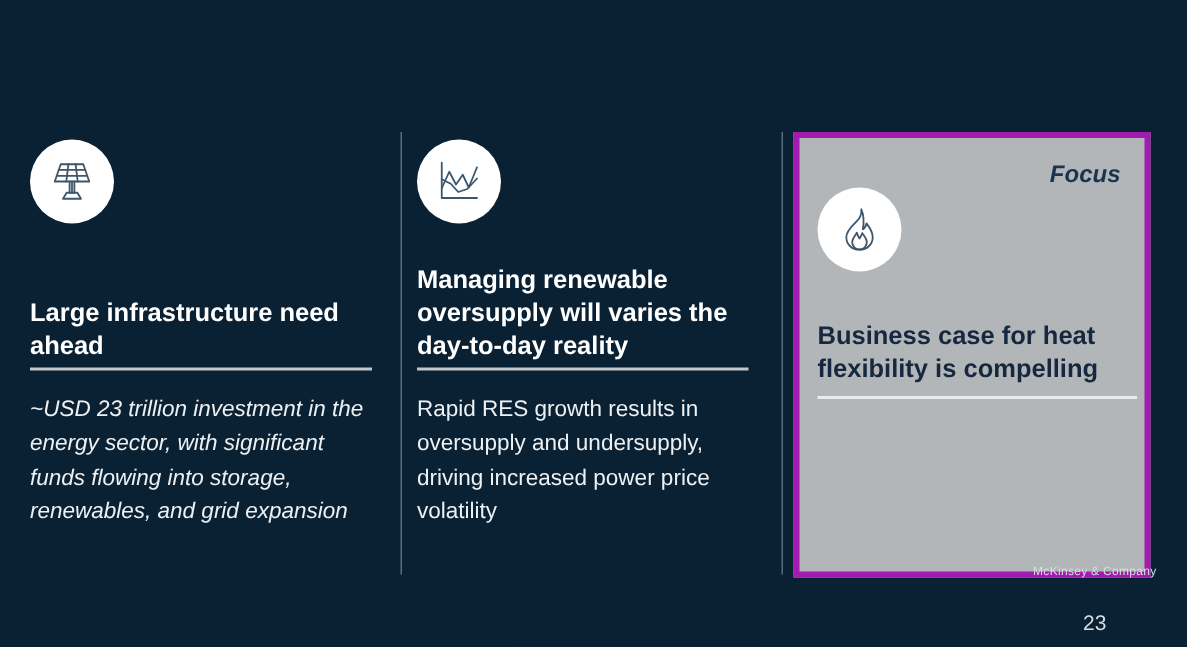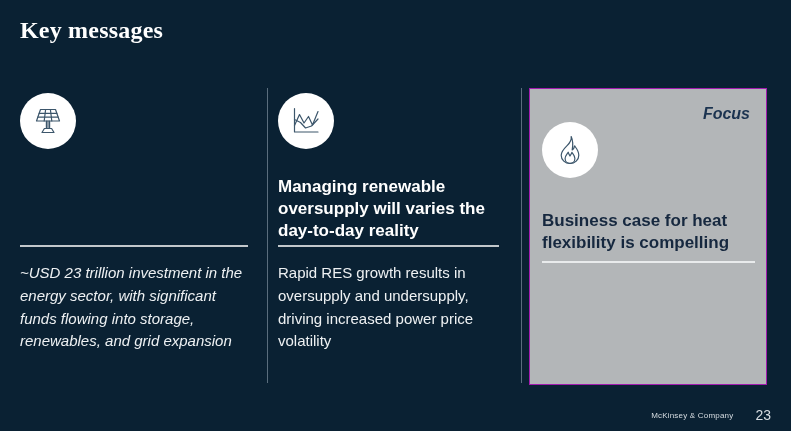--- a/index.html
+++ b/index.html
@@ -46,21 +46,21 @@
   }
   .divider-1 { left:267px; }
   .divider-2 { left:521px; }
 
   
   .focus-panel {
     position:absolute;
     left:529px; top:88px;
     width:238px; height:297px;
     background:#b3b6b8;
-    border:1px solid #a21caf;
+    border:4px solid #a21caf;
   }
   .focus-label {
     position:absolute;
     right:16px; top:16px;
     font-size:16px;
     font-weight:bold;
     font-style:italic;
     color:#1b3350;
   }
 
@@ -115,50 +115,51 @@
   .col-2 .col-body { top:174px; width:228px; }
   .col-3 .col-body { left:12px; top:174px; width:214px; color:#1d3148; }
 
   
   .footer {
     position:absolute;
     right:20px; bottom:8px;
     display:flex;
     align-items:center;
     gap:22px;
+    flex-direction:column;
   }
   .footer-brand { font-size:8px; color:#d7dde2; letter-spacing:0.2px; }
   .footer-page  { font-size:14px; color:#d7dde2; }
 </style>
 </head>
 <body>
 
 <div class="slide">
 
-  <div class="slide-title">Key messages</div>
 
   <div class="columns">
 
     <div class="divider divider-1"></div>
     <div class="divider divider-2"></div>
 
     <div class="col col-1">
       <div class="icon-circle">
         <svg width="36" height="36" viewBox="0 0 36 36" fill="none" stroke="#3c566b" stroke-width="1.2" stroke-linejoin="round" stroke-linecap="round">
           <path d="M6.5 18 L10.5 6.5 L25.5 6.5 L29.5 18 Z"></path>
           <path d="M7.8 14.2 L28.2 14.2"></path>
           <path d="M9.1 10.3 L26.9 10.3"></path>
           <path d="M15.6 6.5 L14.2 18"></path>
           <path d="M20.4 6.5 L21.8 18"></path>
           <path d="M18 18 L18 25.5"></path>
           <path d="M16.4 18 L16.4 25.5"></path>
           <path d="M19.6 18 L19.6 25.5"></path>
           <path d="M12 29.5 L14.4 25.5 L21.6 25.5 L24 29.5 Z"></path>
         </svg>
       </div>
+      <div class="col-heading">Large infrastructure need ahead</div>
       <div class="heading-rule"></div>
       <div class="col-body">~USD 23 trillion investment in the energy sector, with significant funds flowing into storage, renewables, and grid expansion</div>
     </div>
 
     <div class="col col-2">
       <div class="icon-circle">
         <svg width="36" height="36" viewBox="0 0 36 36" fill="none" stroke="#3c566b" stroke-width="1.2" stroke-linejoin="round" stroke-linecap="round">
           <path d="M6.5 5.5 L6.5 29 L30 29"></path>
           <path d="M6.5 22.5 L11.5 11.5 L16 20 L20.5 13.5 L24.5 22 L30 8.5"></path>
           <path d="M6.5 16.5 L12.5 19.5 L17.5 25 L23.5 23 L30 16"></path>

